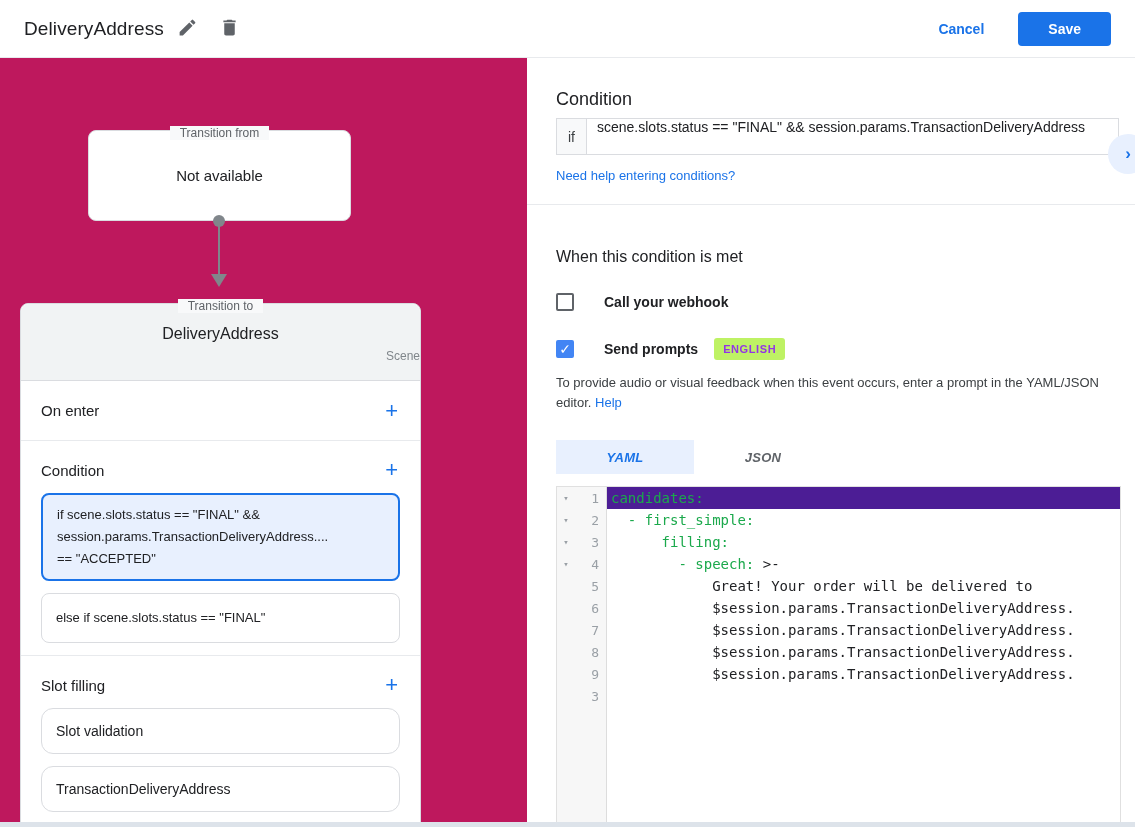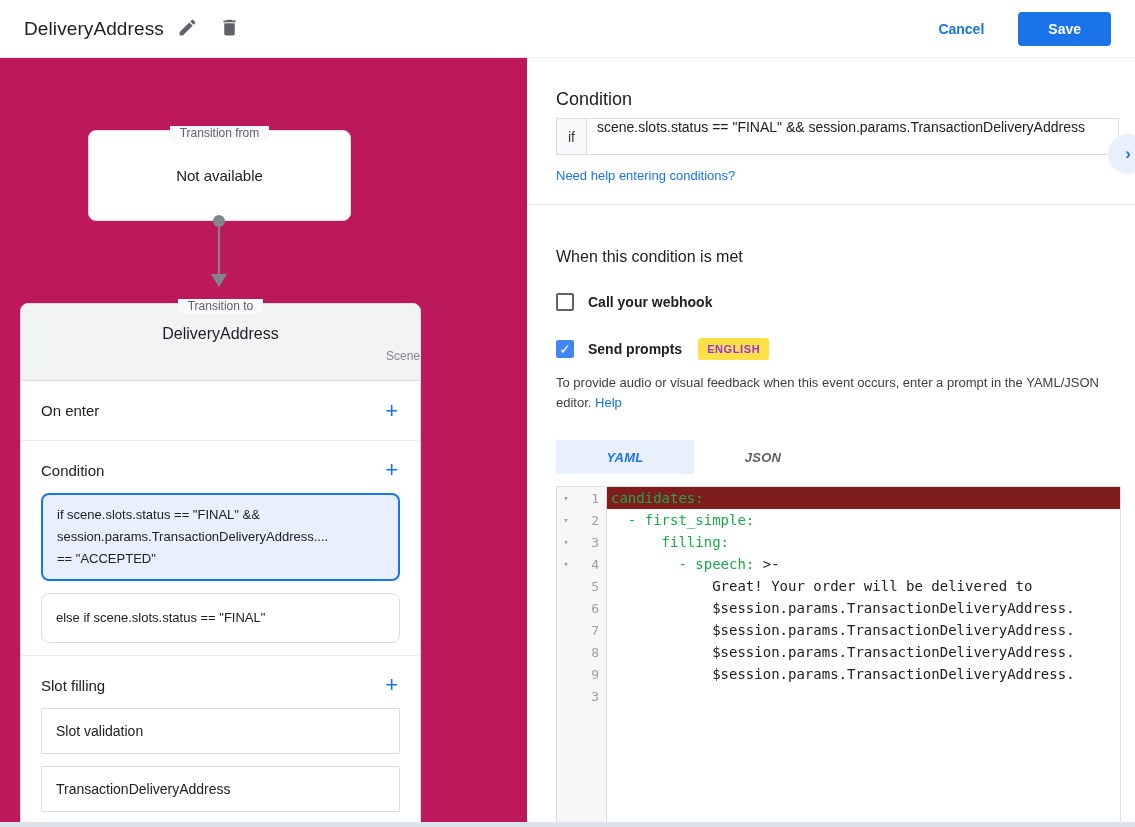--- a/index.html
+++ b/index.html
@@ -50,21 +50,21 @@
   .row-label { font-size:15px; color:#202124;text-align:right; }
   .plus-icon { color:#1a73e8; font-size:22px; font-weight:400; line-height:1; }
   .section-head { display:flex; align-items:center; justify-content:space-between;
     padding:18px 22px 12px 20px; cursor:pointer; }
   .chip { margin:0 20px 12px 20px; border-radius:8px; font-size:13px; line-height:22px;
     padding:9px 14px; color:#202124; white-space:pre-line; cursor:pointer; }
   .chip.selected { background:#e8f0fe; border:2px solid #1a73e8; }
   .chip.plain { background:#fff; border:1px solid #dadce0; padding:13px 14px; }
   .section-divider { border-bottom:1px solid #e8eaed; }
   .slot-box { margin:0 20px 12px 20px; background:#fff; border:1px solid #dadce0;
-    border-radius:1px; font-size:14px; color:#202124; padding:14px 14px; cursor:pointer; }
+    border-radius:12px; font-size:14px; color:#202124; padding:14px 14px; cursor:pointer; }
   .mt4 { margin-top:4px; }
 
   
   .rp-content { padding:0 0 0 29px; }
   .cond-title { font-size:18px; color:#202124; margin-top:31px; }
   .expand-btn { position:absolute; right:-13px; top:76px; width:40px; height:40px; border:none;
     border-radius:50%; background:#e8f0fe; color:#1a73e8; font-size:17px; font-weight:bold;
     cursor:pointer; display:flex; align-items:center; justify-content:center; font-family:inherit; }
   .if-row { display:flex; margin-top:8px; width:563px; height:37px; }
   .if-label { width:30px; background:#f8f9fa; border:1px solid #dadce0; border-right:none;
@@ -75,40 +75,40 @@
     text-decoration:none; cursor:pointer; }
   .rp-divider { border-bottom:1px solid #e8eaed; margin-top:20px; }
 
   
   .when-title { font-size:16px; color:#202124; margin-top:43px; }
   .check-row { display:flex; align-items:center; margin-top:27px; cursor:pointer; }
   .checkbox { width:18px; height:18px; border-radius:2px; flex:0 0 auto; }
   .checkbox.unchecked { border:2px solid #5f6368; background:#fff; }
   .checkbox.checked { background:#4285f4; border:2px solid #4285f4; color:#fff; font-size:14px;
     display:flex; align-items:center; justify-content:center; line-height:1; }
-  .check-label { font-size:14px; font-weight:bold; color:#202124; margin-left:14px; }
-  .lang-badge { background:#fde047; color:#9334e6; font-size:11px; font-weight:bold;
+  .check-label { font-size:14px; font-weight:bold; color:#202124; margin-left:30px; }
+  .lang-badge { background:#bef264; color:#9334e6; font-size:11px; font-weight:bold;
     letter-spacing:.6px; border-radius:3px; padding:5px 9px; margin-left:16px; }
   .desc { font-size:13px; color:#3c4043; line-height:20px; margin-top:13px; width:565px; }
   .desc a { color:#1a73e8; text-decoration:none; cursor:pointer; }
 
   
   .tabs { display:flex; margin-top:27px; }
   .tab { width:138px; height:34px; display:flex; align-items:center; justify-content:center;
     font-size:13px; font-weight:bold; letter-spacing:.3px; cursor:pointer; color:#5f6368;font-style:italic; }
   .tab.active { background:#e8f0fe; color:#1a73e8; }
   .editor { margin-top:12px; width:565px; height:350px; border:1px solid #e0e0e0;
     display:flex; background:#fff; font-family:"DejaVu Sans Mono", monospace; font-size:14px; }
   .gutter { width:50px; background:#f7f7f7; border-right:1px solid #ddd; flex:0 0 auto; }
   .gutter-cell { height:22px; display:flex; align-items:center; }
   .fold { width:18px; text-align:center; color:#9aa0a6; font-size:9px; }
   .lnum { flex:1; text-align:right; padding-right:7px; color:#9aa0a6; font-size:13px; }
   .code-area { flex:1; overflow:hidden; }
   .code-line { height:22px; line-height:22px; white-space:pre; padding-left:4px; color:#202124; }
-  .code-line.active { background:#7f1d1d; }
+  .code-line.active { background:#4c1d95; }
   .tok-key { color:#1ba94c; }
 
   .bottom-strip { position:absolute; left:0; bottom:0; width:1135px; height:5px; background:#dde3ea; z-index:9; }
 </style>
 </head>
 <body>
 
 <div class="topbar">
   <span class="page-title">DeliveryAddress</span>
   <button class="icon-btn">

